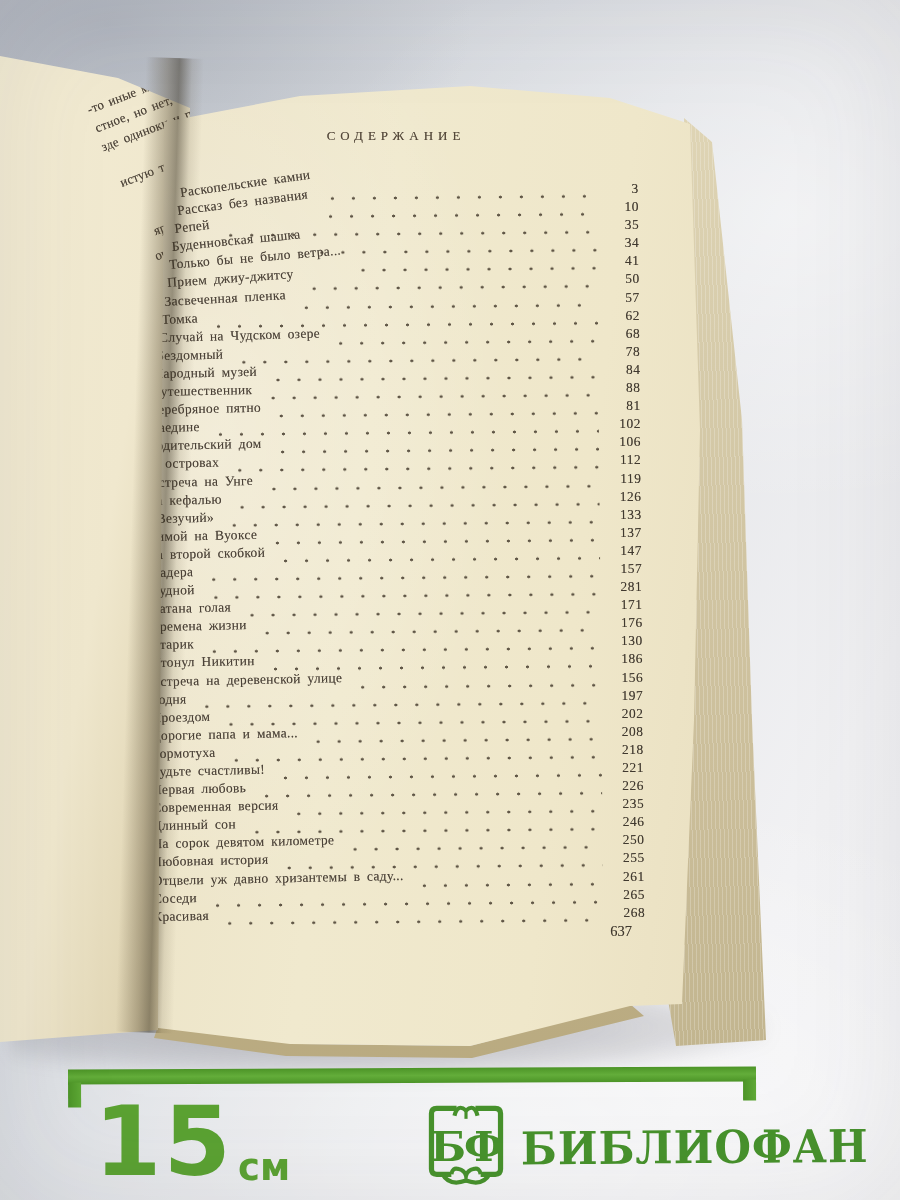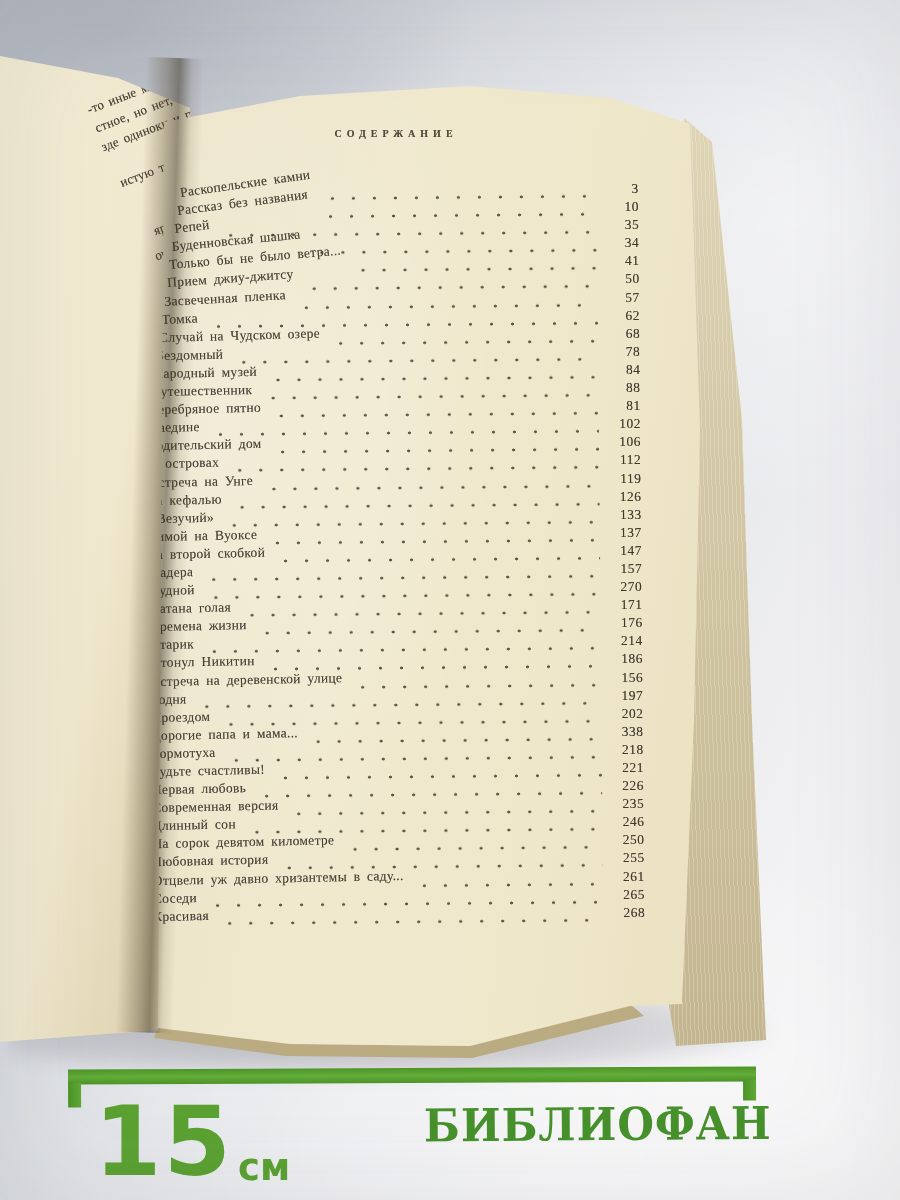--- a/index.html
+++ b/index.html
@@ -45,21 +45,21 @@
   .right-page{position:absolute;left:0;top:0;width:900px;height:1200px;
     clip-path:polygon(164px 122px,300px 96px,470px 86px,610px 98px,690px 124px,700px 430px,694px 720px,682px 1004px,630px 1006px,470px 1046px,290px 1044px,158px 1028px);
     background:linear-gradient(97deg,#cbbf9d 0%,#e0d6b6 5%,#ebe2c6 14%,#f0e9ce 40%,#efe7ca 62%,#e9dfc0 84%,#e0d5b4 100%);}
   .right-page:before{content:"";position:absolute;inset:0;
     background:
       linear-gradient(178deg,rgba(122,102,62,.34) 0px,rgba(122,102,62,.16) 30px,rgba(122,102,62,0) 70px),
       linear-gradient(0deg,rgba(110,92,56,.25) 0px,rgba(110,92,56,0) 45px),
       radial-gradient(420px 700px at 24% 36%,rgba(255,255,255,.28),transparent 70%);}
   .page-inner{position:absolute;inset:0;color:#4b4238;text-shadow:0 0 .5px rgba(75,66,56,.5);}
   .toc-header{position:absolute;left:150px;top:128px;width:492px;text-align:center;
-    font-size:10px;font-weight:bold;letter-spacing:5px;color:#54483a;}
+    font-size:13px;font-weight:normal;letter-spacing:5px;color:#54483a;}
   .toc{position:absolute;left:150px;top:182px;width:492px;transform:rotate(-.5deg);}
   .toc-row{display:flex;align-items:baseline;height:18.1px;font-size:13.5px;line-height:18.1px;
     letter-spacing:.3px;word-spacing:3px;white-space:nowrap;}
   .toc-title{display:inline-block;}
   .leader{flex:1;align-self:stretch;margin:0 6px 0 10px;min-width:10px;
     background-image:radial-gradient(circle,rgba(70,60,46,.85) 1.15px,rgba(70,60,46,0) 1.8px);
     background-size:21px 10px;background-position:0 11px;background-repeat:repeat-x;}
   .toc-num{width:36px;text-align:right;color:#40392f;letter-spacing:.5px;}
   .folio{position:absolute;left:150px;top:923px;width:482px;text-align:right;font-size:14.5px;color:#40392f;}
   
@@ -216,36 +216,36 @@
           <span class="toc-num">147</span>
         </div>
         <div class="toc-row" style="margin-left: 0px;">
           <span class="toc-title" style="transform: rotate(-0.7deg); transform-origin: left 80%;">Падера</span>
           <span class="leader"></span>
           <span class="toc-num">157</span>
         </div>
         <div class="toc-row" style="margin-left: 0px;">
           <span class="toc-title" style="transform: rotate(-0.7deg); transform-origin: left 80%;">Чудной</span>
           <span class="leader"></span>
-          <span class="toc-num">270</span>
+          <span class="toc-num">281</span>
         </div>
         <div class="toc-row" style="margin-left: 0px;">
           <span class="toc-title" style="transform: rotate(-0.7deg); transform-origin: left 80%;">Сатана голая</span>
           <span class="leader"></span>
           <span class="toc-num">171</span>
         </div>
         <div class="toc-row" style="margin-left: 0px;">
           <span class="toc-title" style="transform: rotate(-0.7deg); transform-origin: left 80%;">Времена жизни</span>
           <span class="leader"></span>
           <span class="toc-num">176</span>
         </div>
         <div class="toc-row" style="margin-left: 0px;">
           <span class="toc-title" style="transform: rotate(-0.7deg); transform-origin: left 80%;">Старик</span>
           <span class="leader"></span>
-          <span class="toc-num">214</span>
+          <span class="toc-num">130</span>
         </div>
         <div class="toc-row" style="margin-left: 0px;">
           <span class="toc-title" style="transform: rotate(-0.7deg); transform-origin: left 80%;">Утонул Никитин</span>
           <span class="leader"></span>
           <span class="toc-num">186</span>
         </div>
         <div class="toc-row" style="margin-left: 0px;">
           <span class="toc-title" style="transform: rotate(-0.7deg); transform-origin: left 80%;">Встреча на деревенской улице</span>
           <span class="leader"></span>
           <span class="toc-num">156</span>
@@ -256,21 +256,21 @@
           <span class="toc-num">197</span>
         </div>
         <div class="toc-row" style="margin-left: 0px;">
           <span class="toc-title" style="transform: rotate(-0.7deg); transform-origin: left 80%;">Проездом</span>
           <span class="leader"></span>
           <span class="toc-num">202</span>
         </div>
         <div class="toc-row" style="margin-left: 0px;">
           <span class="toc-title" style="transform: rotate(-0.7deg); transform-origin: left 80%;">Дорогие папа и мама...</span>
           <span class="leader"></span>
-          <span class="toc-num">338</span>
+          <span class="toc-num">208</span>
         </div>
         <div class="toc-row" style="margin-left: 0px;">
           <span class="toc-title" style="transform: rotate(-0.7deg); transform-origin: left 80%;">Бормотуха</span>
           <span class="leader"></span>
           <span class="toc-num">218</span>
         </div>
         <div class="toc-row" style="margin-left: 0px;">
           <span class="toc-title" style="transform: rotate(-0.7deg); transform-origin: left 80%;">Будьте счастливы!</span>
           <span class="leader"></span>
           <span class="toc-num">221</span>
@@ -309,30 +309,43 @@
           <span class="toc-title" style="transform: rotate(-0.7deg); transform-origin: left 80%;">Соседи</span>
           <span class="leader"></span>
           <span class="toc-num">265</span>
         </div>
         <div class="toc-row" style="margin-left: 0px;">
           <span class="toc-title" style="transform: rotate(-0.7deg); transform-origin: left 80%;">Красивая</span>
           <span class="leader"></span>
           <span class="toc-num">268</span>
         </div>
       </div>
+    <div class="folio">637</div>
   </div>
 </div>
 <div class="gutter"></div>
 
 <div class="ruler-bar">
   <div class="ruler-cap cap-left"></div>
   <div class="ruler-cap cap-right"></div>
 </div>
 <div class="ruler-label">
   <span class="value">15</span>
   <span class="unit">см</span>
 </div>
 
 <div class="logo">
+  <span>
+    <svg width="84" height="90" viewBox="0 0 80 86" fill="none">
+      <path d="M31 8 H12 Q7 8 7 13 V66 Q7 71 12 71 H26" stroke="#47922c" stroke-width="5"></path>
+      <path d="M49 8 H68 Q73 8 73 13 V66 Q73 71 68 71 H54" stroke="#47922c" stroke-width="5"></path>
+      <path d="M29 15 Q32 3 40 10 Q48 3 51 15" stroke="#47922c" stroke-width="4"></path>
+      <path d="M40 10 V18" stroke="#47922c" stroke-width="3"></path>
+      <path d="M26 71 Q27 64 33 66 Q38 67 40 72 Q42 67 47 66 Q53 64 54 71" stroke="#47922c" stroke-width="4"></path>
+      <path d="M17 70 Q24 83 40 77 Q56 83 63 70" stroke="#47922c" stroke-width="4"></path>
+      <path d="M40 72 V79" stroke="#47922c" stroke-width="3"></path>
+      <text id="logo-monogram-glyph" x="40" y="58" text-anchor="middle" font-family="DejaVu Serif, Liberation Serif, serif" font-weight="bold" font-size="40" fill="#47922c" letter-spacing="-2">БФ</text>
+    </svg>
+  </span>
   <span class="logo-name">БИБЛИОФАН</span>
 </div>
 
 <div class="vignette"></div>
 
 </body></html>

